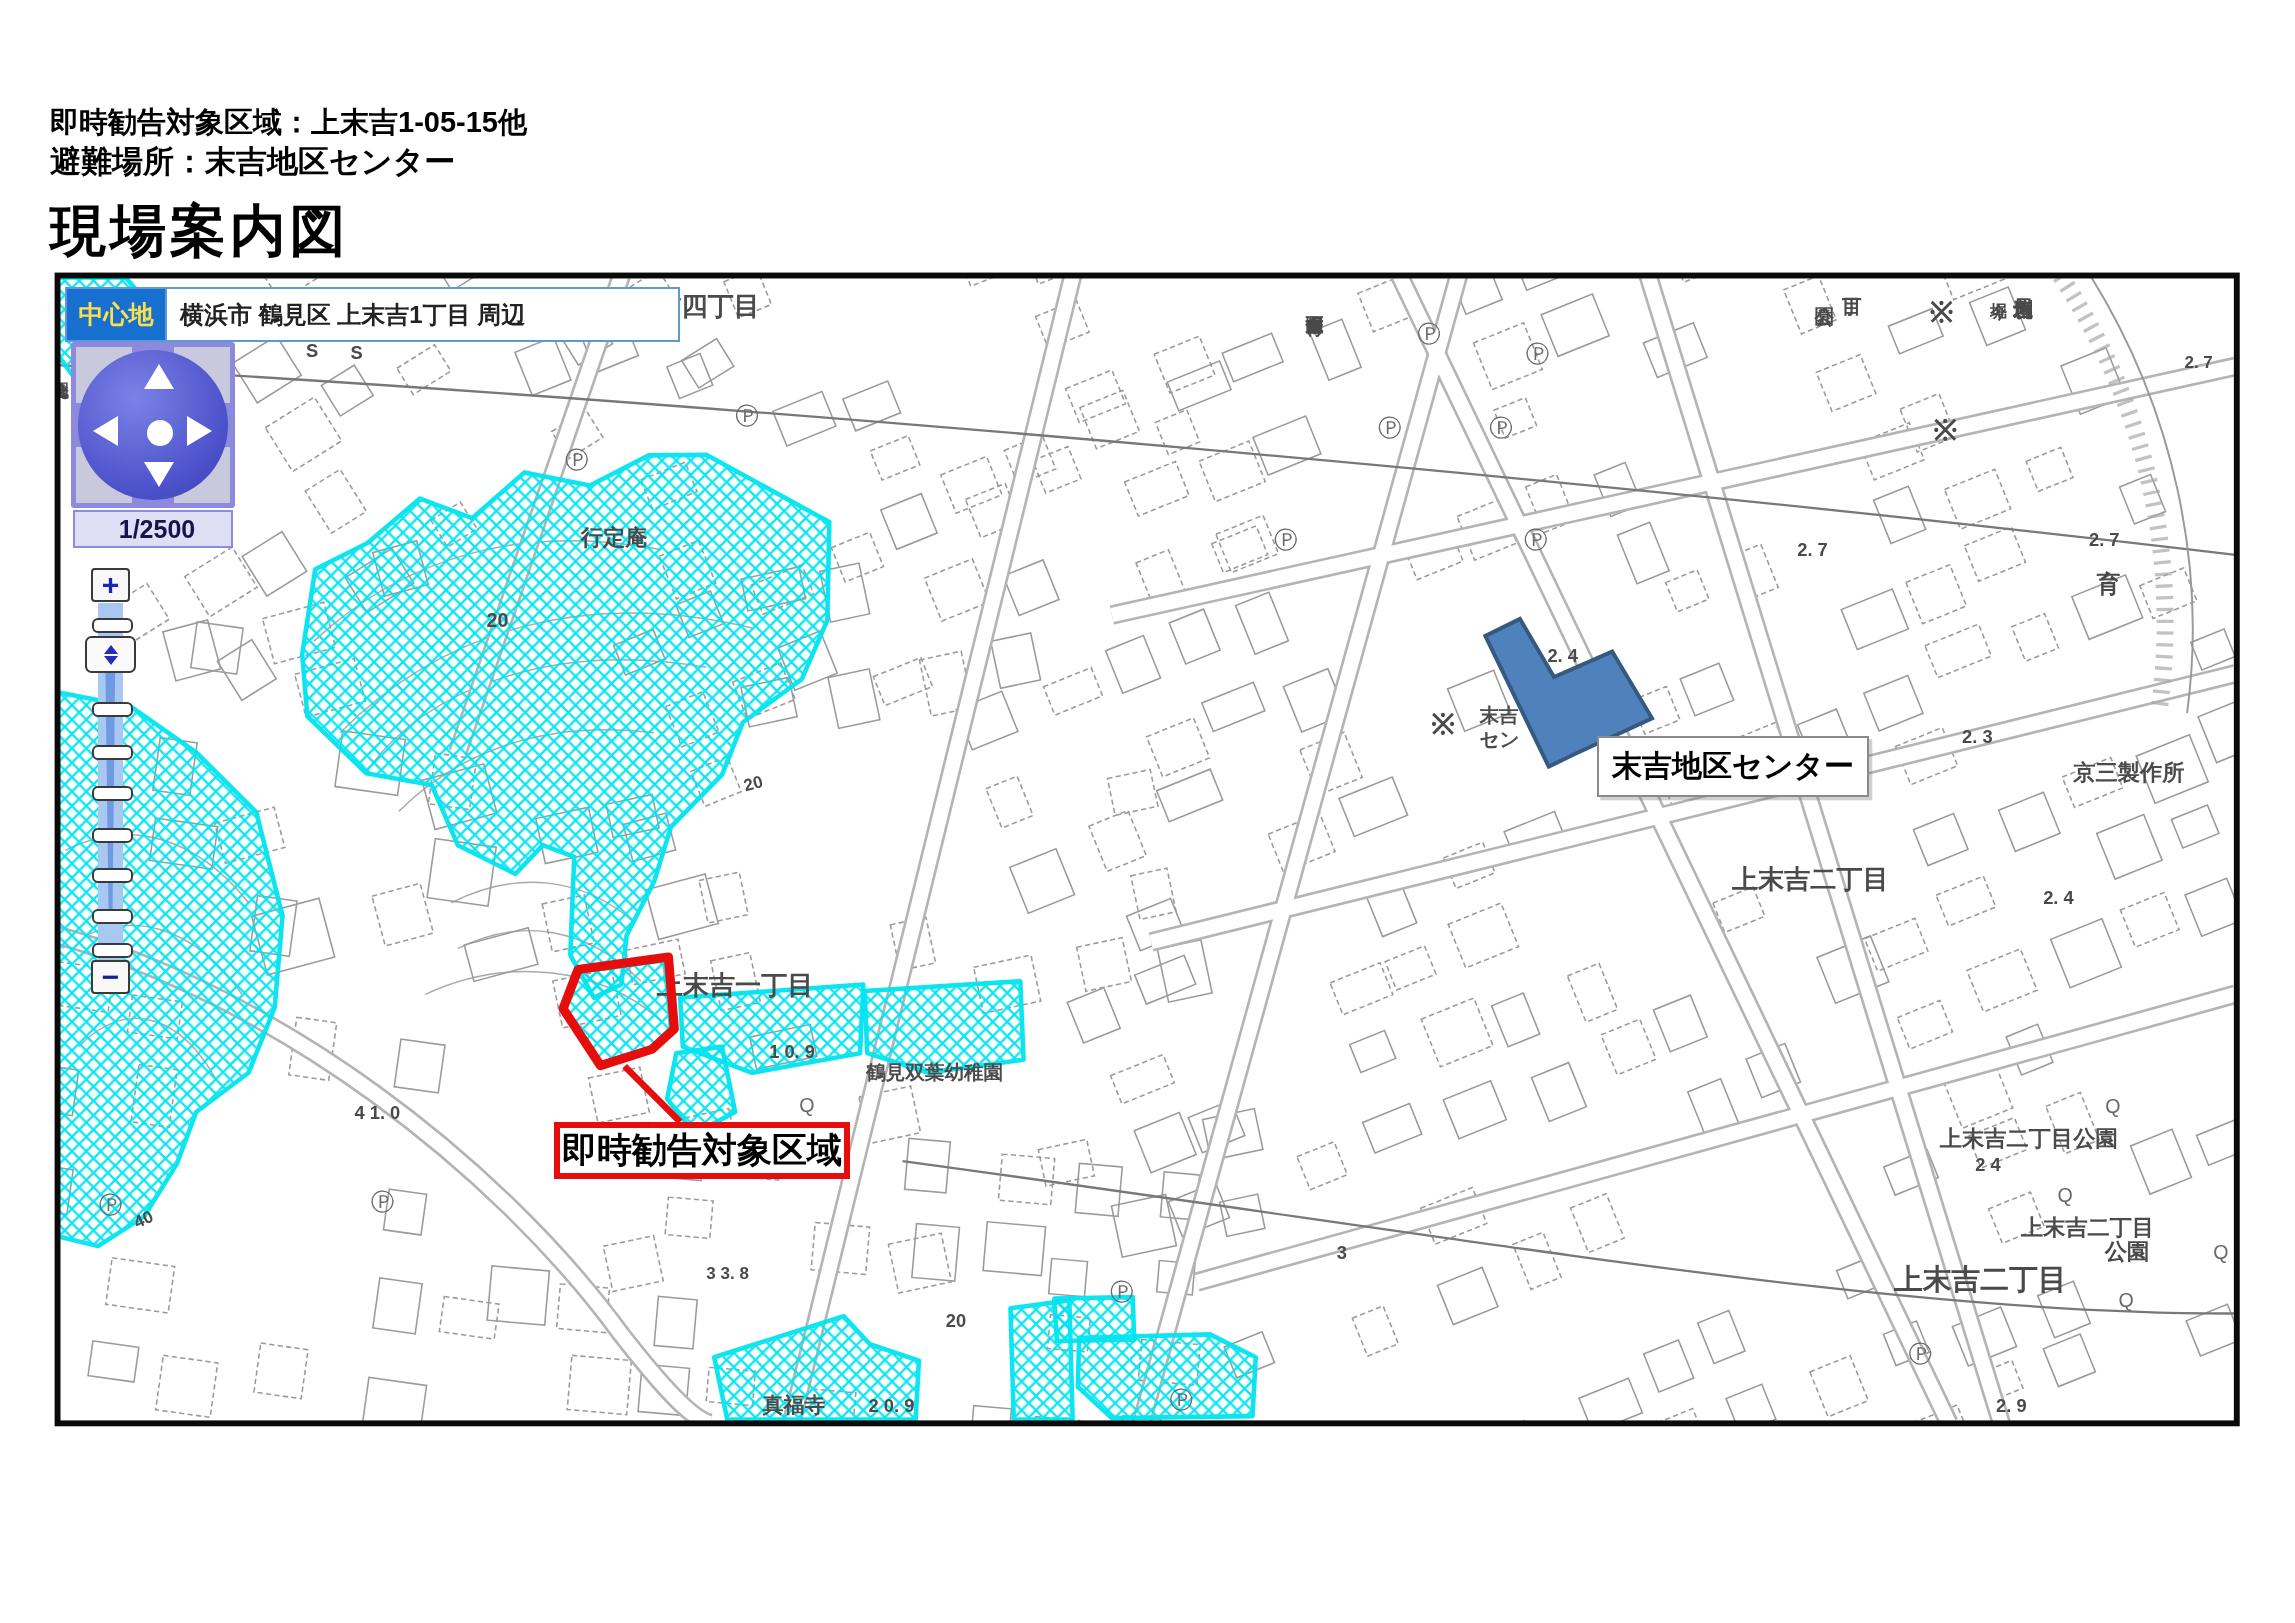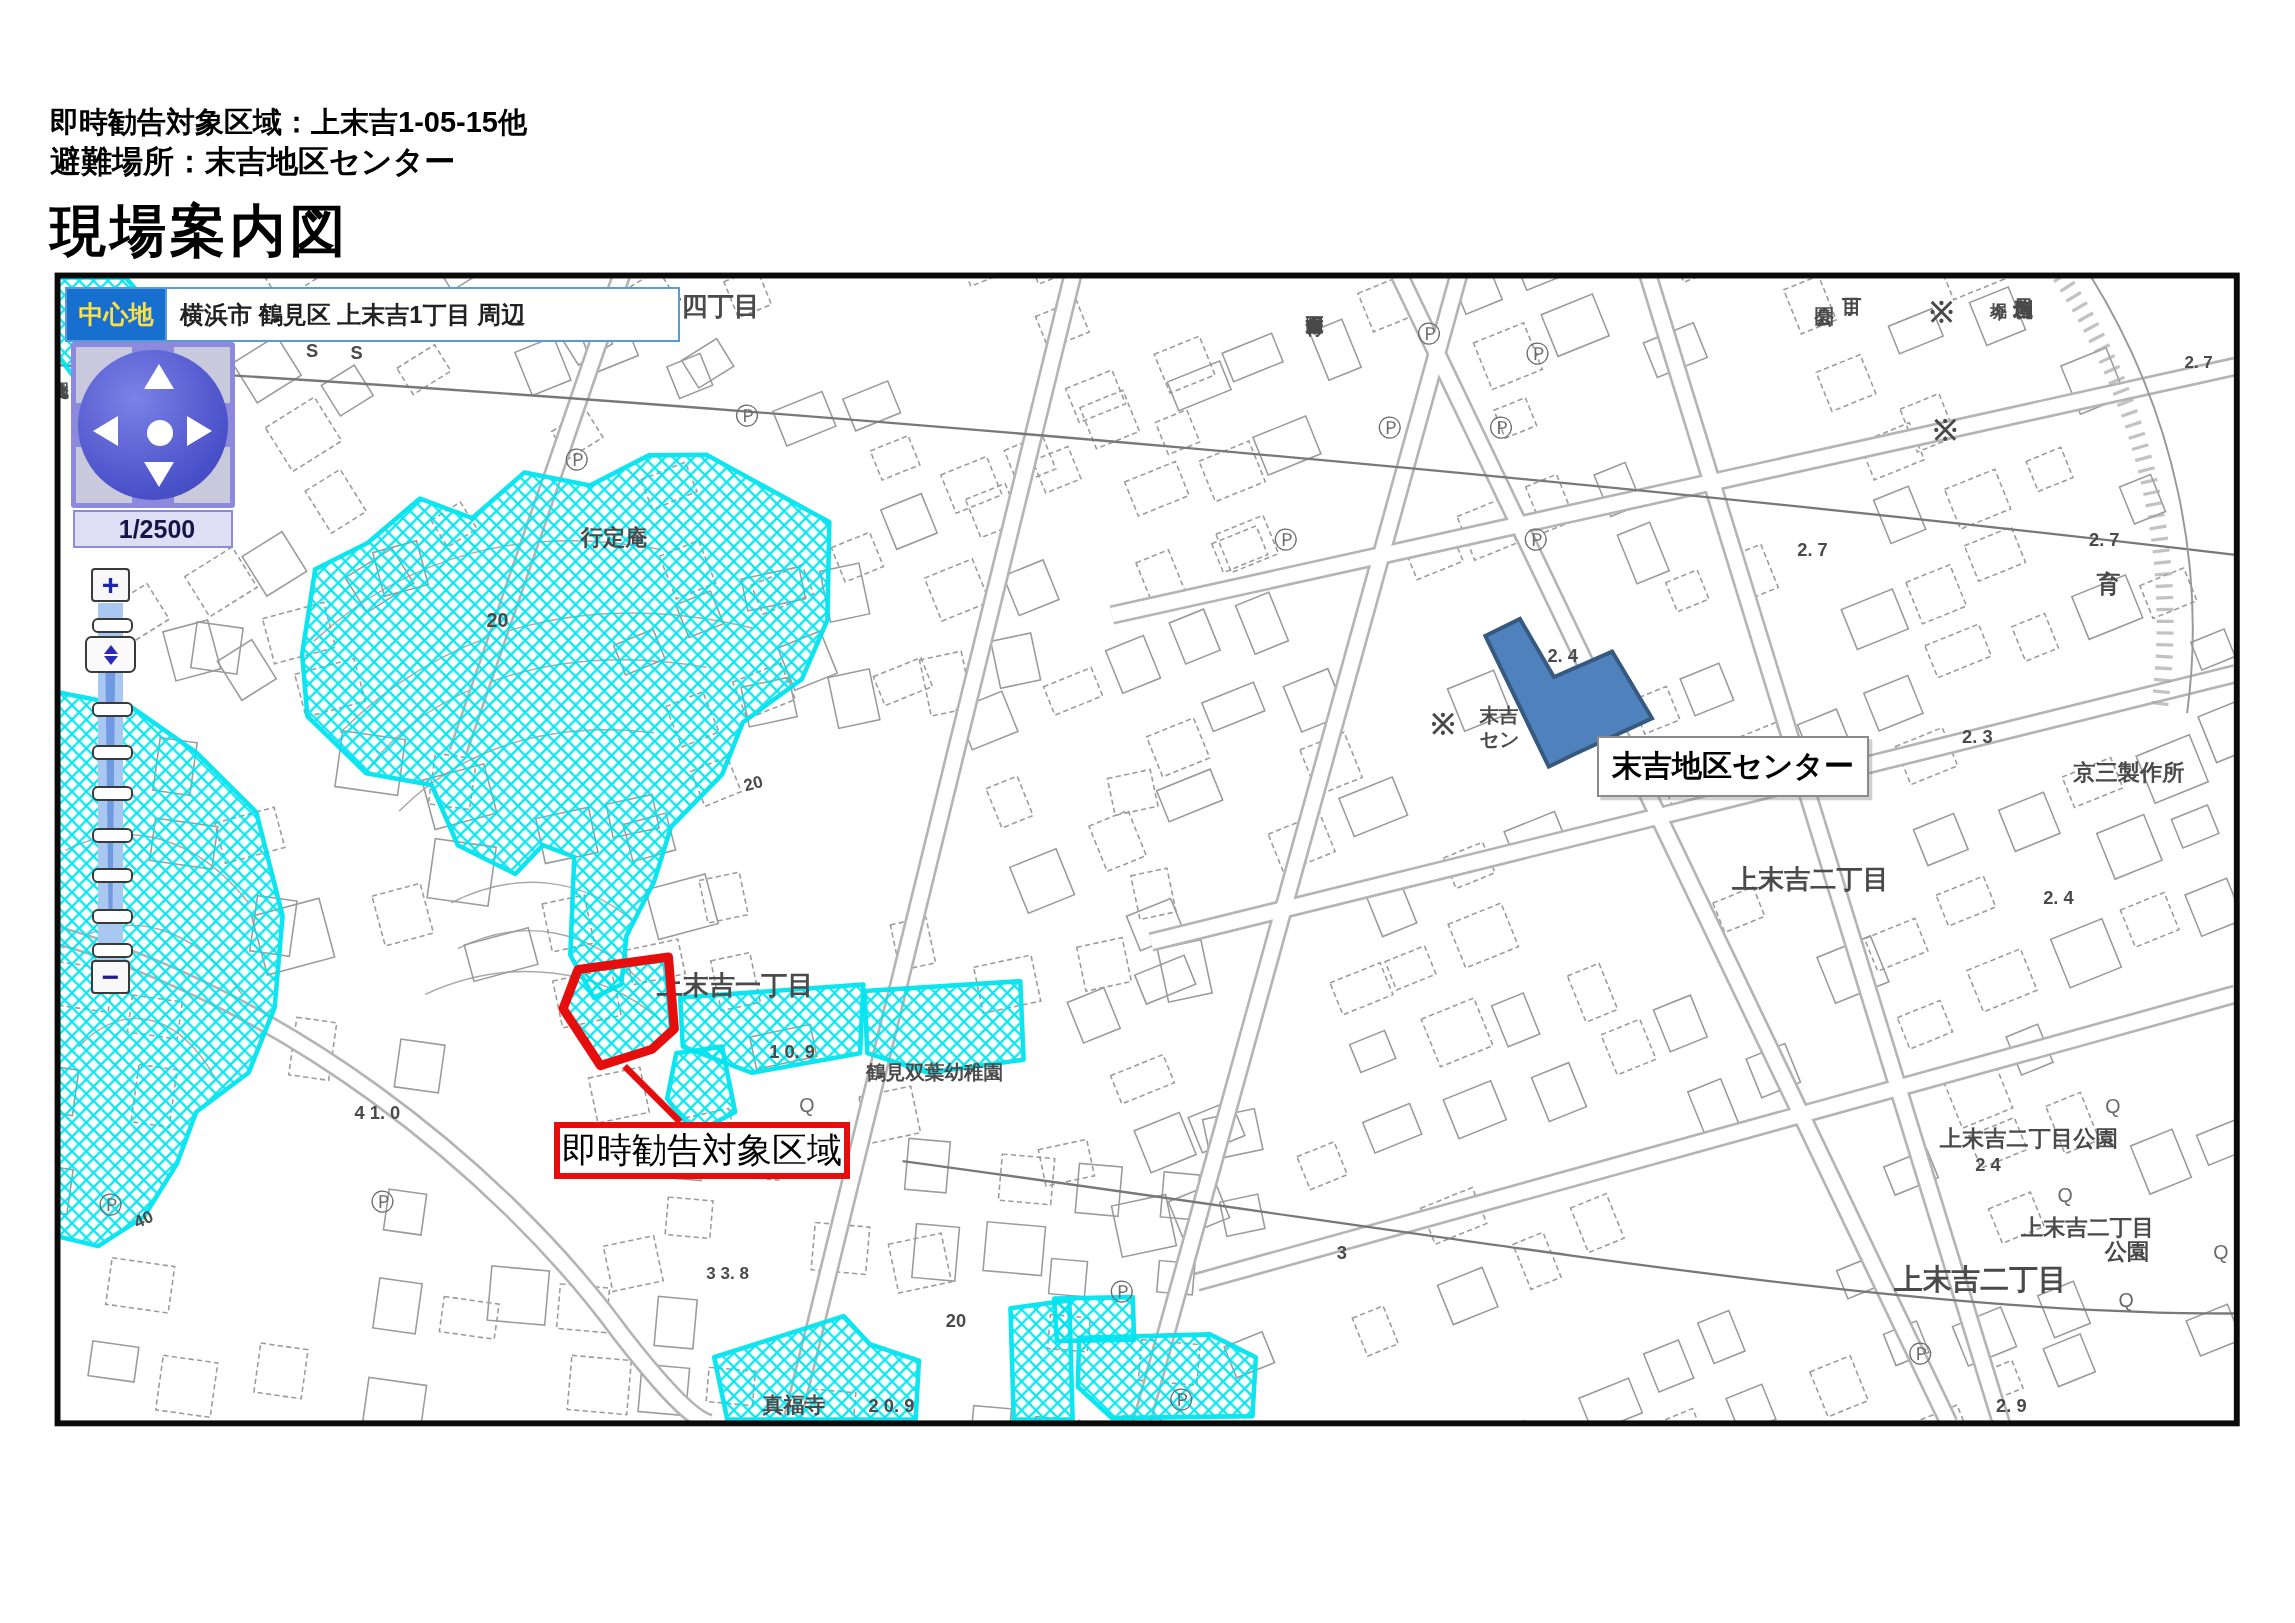--- a/index.html
+++ b/index.html
@@ -30,21 +30,21 @@
   
   #ztrack{left:98px;top:603px;width:25px;height:390px;background:var(--track-blue,#a8c8f2);z-index:4;}
   #zwedge{position:absolute;left:0;top:34px;width:100%;height:275px;background:#6f9ae2;clip-path:polygon(28% 0,70% 0,58% 100%,42% 100%);}
   .zbtn{left:91px;width:39px;height:34px;background:#f8f8f8;border:2.6px solid #3a3a3a;border-radius:3.9px;color:#1c24b8;font-size:30px;font-weight:bold;display:flex;align-items:center;justify-content:center;z-index:5;cursor:pointer;line-height:1;}
   #zplus{top:568px;} #zminus{top:960px;color:#1c1c90;}
   .ztick{position:absolute;left:92px;width:37px;height:11px;background:#fff;border:2px solid #3a3a3a;border-radius:5.9px;z-index:5;cursor:pointer;}
   #zhandle{left:85px;top:636px;width:51px;height:37px;background:#fafafa;border:2.6px solid #3a3a3a;border-radius:6.5px;z-index:6;cursor:pointer;display:flex;flex-direction:column;align-items:center;justify-content:center;gap:2px;}
   #zhandle .t1{width:0;height:0;border-left:7.9px solid transparent;border-right:7.9px solid transparent;border-bottom:9.2px solid #2a2ab8;}
   #zhandle .t2{width:0;height:0;border-left:7.9px solid transparent;border-right:7.9px solid transparent;border-top:9.2px solid #2a2ab8;}
   
-  #redbox{left:554px;top:1122px;width:296px;height:57px;background:#fff;border:6.5px solid var(--alert-red,#e60d0d);color:#000;font-size:35px;font-weight:normal;display:flex;align-items:center;justify-content:center;z-index:6;white-space:nowrap;}
+  #redbox{left:554px;top:1122px;width:296px;height:57px;background:#fff;border:6.5px solid var(--alert-red,#e60d0d);color:#000;font-size:35px;font-weight:bold;display:flex;align-items:center;justify-content:center;z-index:6;white-space:nowrap;}
   #bluebox{left:1597px;top:736px;width:272px;height:61px;background:#fff;border:2px solid #8a8a8a;box-shadow:3.3px 3.3px 0 rgba(120,120,120,.35);color:#000;font-size:30px;font-weight:bold;display:flex;align-items:center;justify-content:center;z-index:6;white-space:nowrap;}
 </style>
 </head>
 <body>
 
 <div id="page">
 
   <div class="hdr" id="hdr1">即時勧告対象区域：上末吉1-05-15他</div>
   <div class="hdr" id="hdr2">避難場所：末吉地区センター</div>
   <div class="hdr" id="title">現場案内図</div>

